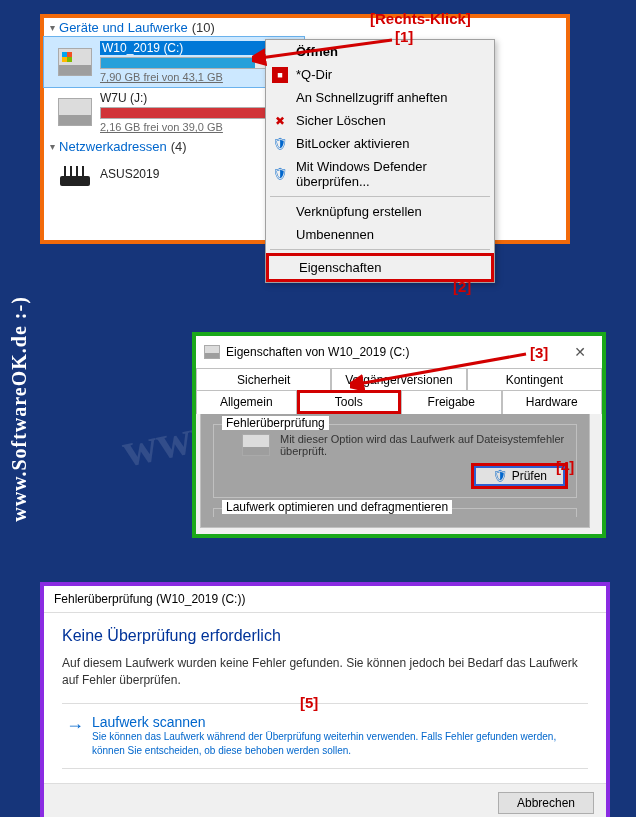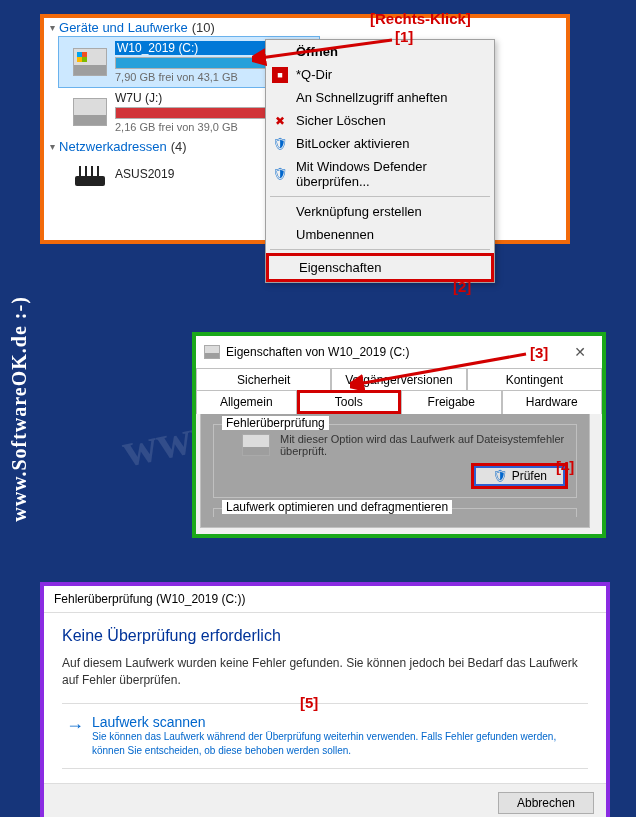--- a/index.html
+++ b/index.html
@@ -6,32 +6,32 @@
 body { background: #16357a; width: 636px; height: 817px; position: relative; overflow: hidden; }
 .watermark { position: absolute; top: 50%; left: 50%; transform: translate(-50%, -50%) rotate(-12deg); font-size: 48px; color: rgba(255,255,255,0.12); font-weight: bold; pointer-events: none; z-index: 0; font-family: Georgia, serif; white-space: nowrap; }
 .sidebar-text { position: absolute; left: 8px; top: 50%; transform: translateY(-50%) rotate(180deg); writing-mode: vertical-rl; color: #fff; font-size: 20px; font-weight: bold; letter-spacing: 1px; font-family: Georgia, serif; }
 
 
 .panel1 { position: absolute; left: 40px; top: 14px; width: 530px; border: 4px solid #f26a0a; background: #fff; z-index: 2; }
 .section-header-row { display: flex; align-items: center; padding: 2px 6px; font-size: 13px; }
 .chevron { color: #6b6b6b; margin-right: 4px; font-size: 10px; }
 .section-link { color: #0066cc; }
 .section-count { color: #333; margin-left: 4px; }
-.drive-row { display: flex; align-items: center; padding: 4px 14px; gap: 8px; margin-left: 15px; }
+.drive-row { display: flex; align-items: center; padding: 4px 14px; gap: 8px; }
 .drive-icon { width: 34px; height: 28px; background: linear-gradient(#dcdcdc 0 60%, #9e9e9e 60% 100%); border: 1px solid #aaa; position: relative; flex-shrink: 0; }
 .drive-icon.win::before { content: ""; position: absolute; left: 3px; top: 3px; width: 10px; height: 10px; background: conic-gradient(#f25022 0 25%, #7fba00 25% 50%, #ffb900 50% 75%, #00a4ef 75% 100%); }
 .router-icon { width: 34px; height: 28px; position: relative; flex-shrink: 0; }
 .router-icon::before { content: ""; position: absolute; bottom: 2px; left: 2px; width: 30px; height: 10px; background: #222; border-radius: 2px; }
 .router-icon::after { content: ""; position: absolute; bottom: 10px; left: 6px; width: 2px; height: 12px; background: #222; box-shadow: 6px 0 #222, 12px 0 #222, 18px 0 #222; transform-origin: bottom; }
 .drive-info { flex: 1; font-size: 12px; }
 .drive-name { color: #222; }
 .drive-bar { height: 12px; border: 1px solid #b0b0b0; margin: 2px 0; background: #eaeaea; position: relative; }
 .drive-bar-fill { height: 100%; background: #26a0da; }
 .drive-bar-fill.red { background: #d13438; }
-.drive-free { color: #6b6b6b; font-size: 11px; }
+.drive-free { color: #6b6b6b; font-size: 11px; text-decoration: underline; }
 .drive-row.selected { background: #cce8ff; outline: 1px solid #6ab2ed; }
 .drive-row.selected .drive-name { color: #fff; background: #0078d7; padding: 0 2px; display: inline-block; width: 100%; }
 .drive-side { position: absolute; left: 340px; top: 24px; font-size: 12px; color: #333; }
 
 
 .ctxmenu { position: absolute; left: 265px; top: 39px; width: 230px; background: #f0f0f0; border: 1px solid #a0a0a0; box-shadow: 2px 2px 6px rgba(0,0,0,0.25); z-index: 5; font-size: 13px; }
 .ctx-item { display: flex; align-items: center; padding: 4px 8px 4px 30px; position: relative; cursor: default; }
 .ctx-sep { height: 1px; background: #c0c0c0; margin: 3px 4px; }
 .ctx-icon { position: absolute; left: 6px; width: 16px; height: 16px; display: flex; align-items: center; justify-content: center; font-size: 12px; }
 .ctx-highlight { border: 3px solid #d20000; }

